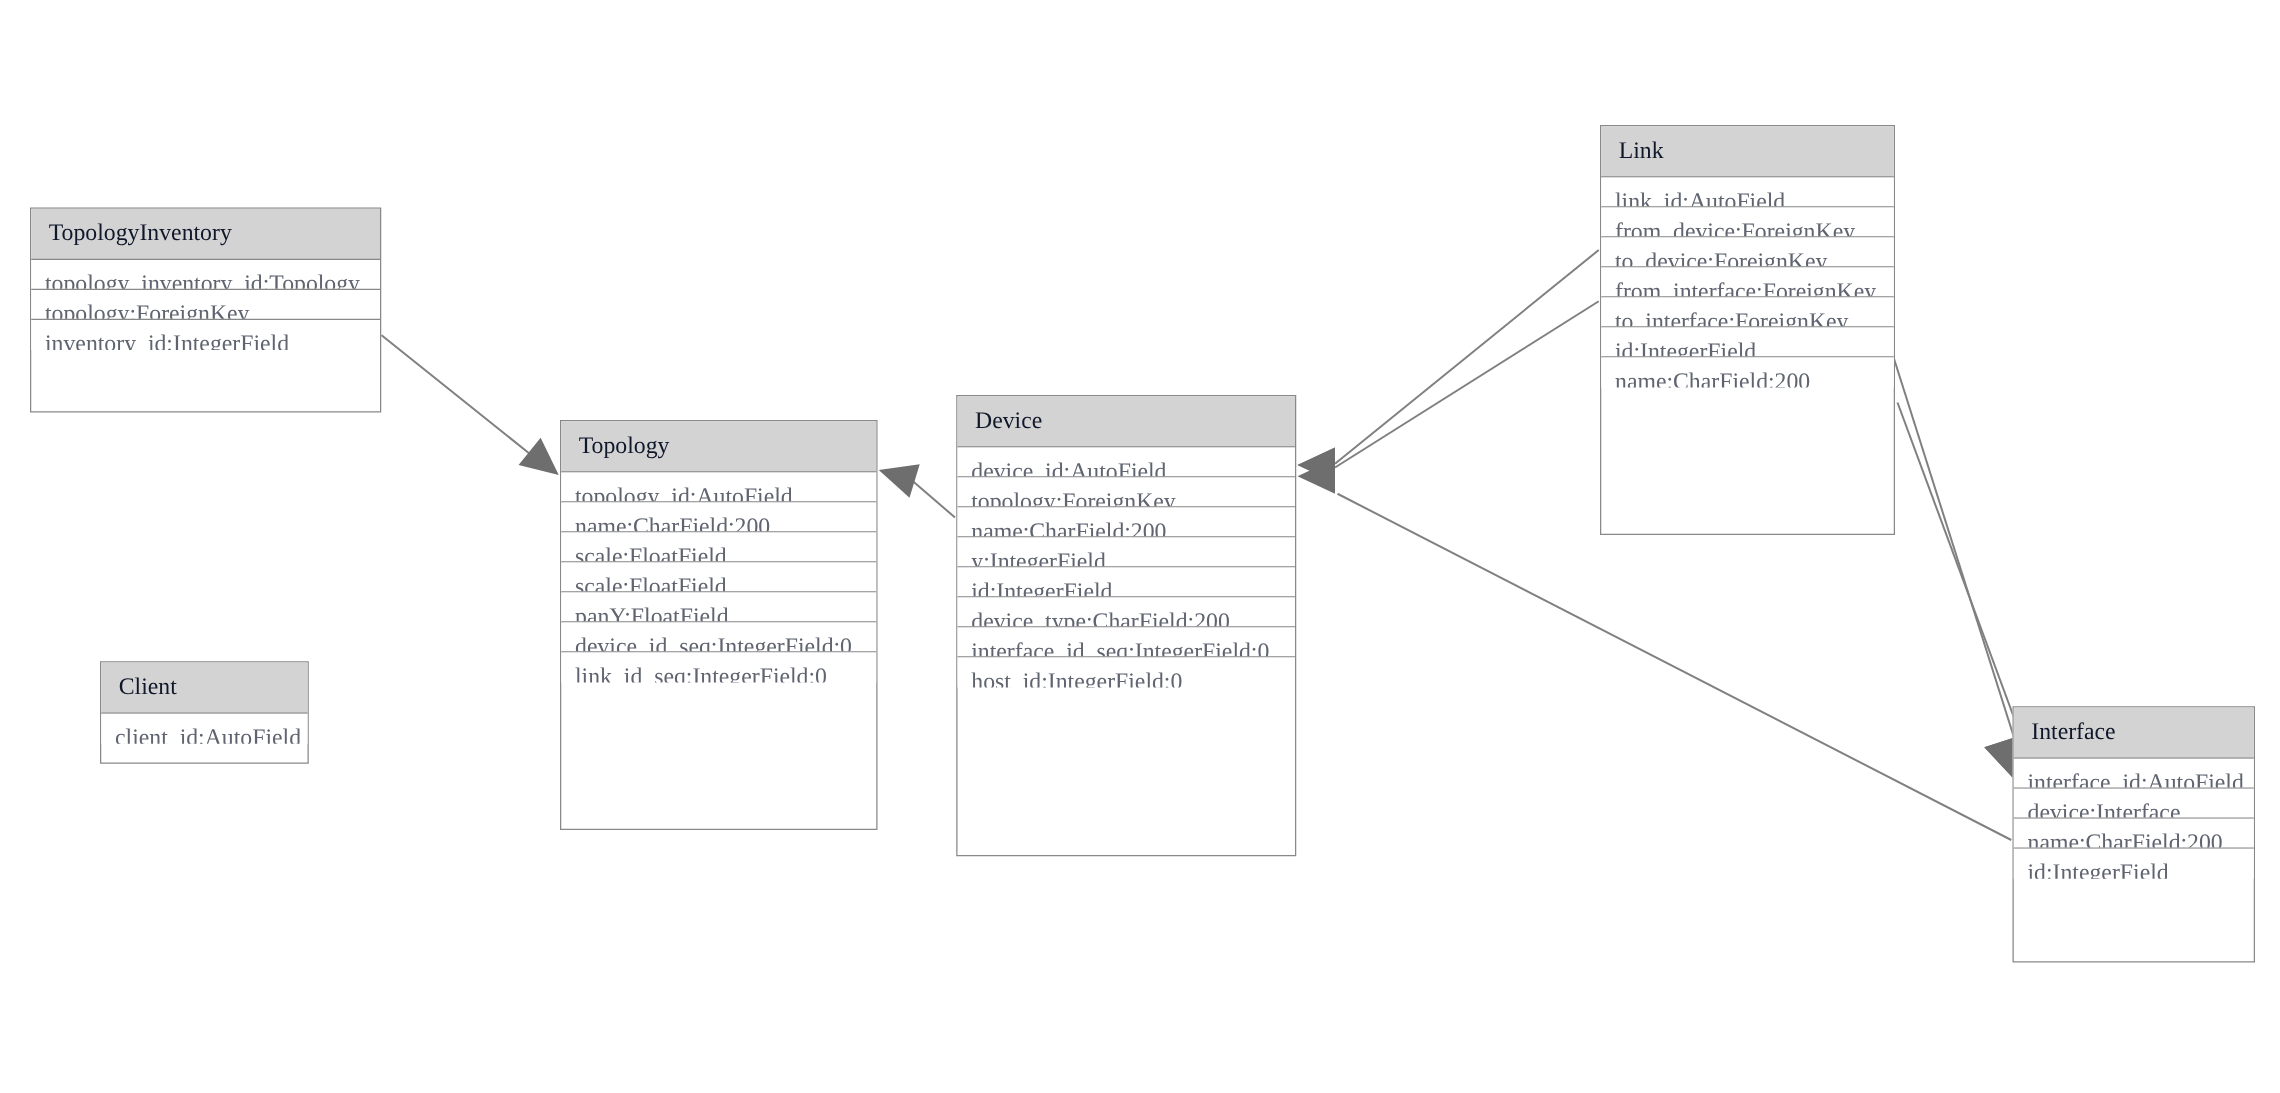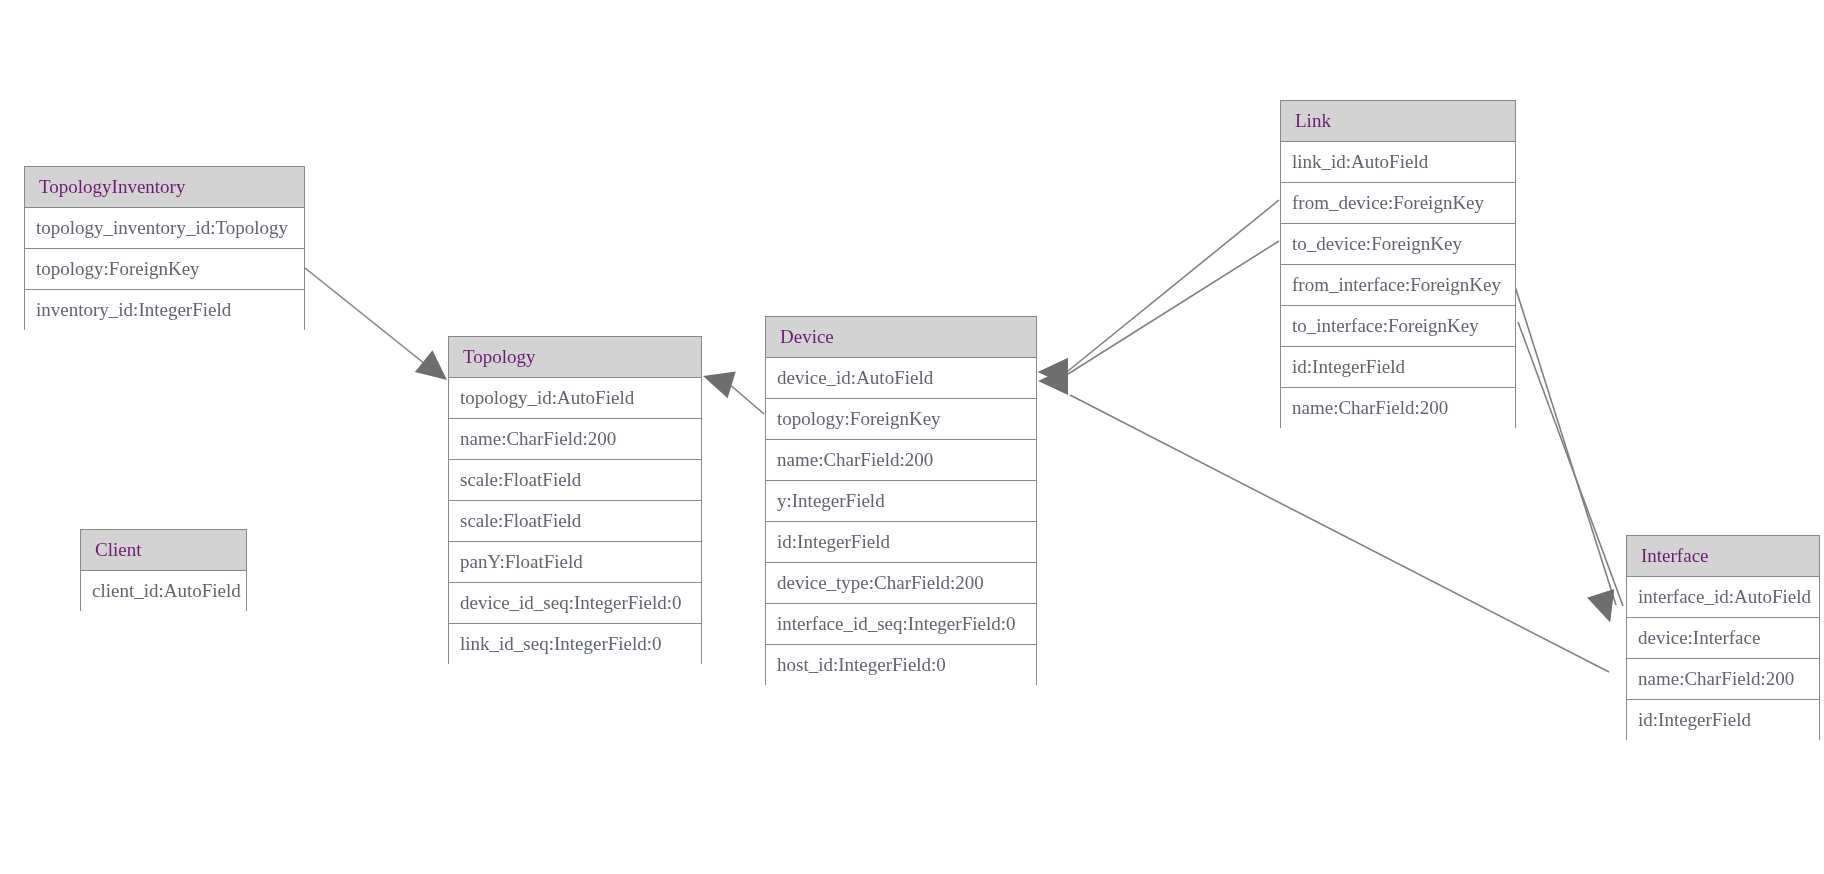--- a/index.html
+++ b/index.html
@@ -26,31 +26,31 @@
     position: absolute;
     box-sizing: border-box;
     border: 1px solid #888888;
     background: #ffffff;
     z-index: 5;
   }
   .entity-header {
     box-sizing: border-box;
     background: #d3d3d3;
     border-bottom: 1px solid #888888;
-    color: #701a75;
+    color: #0f172a;
     font-size: 19px;
     line-height: 40px;
     height: 41px;
     padding: 0 10px 0 14px;
     white-space: nowrap;
     overflow: hidden;
   }
   .entity-row {
     box-sizing: border-box;
-    height: 41px;
+    height: 24px;
     line-height: 40px;
     border-bottom: 1px solid #888888;
     color: #5f6470;
     font-size: 19px;
     padding: 0 10px 0 11px;
     white-space: nowrap;
     overflow: hidden;
     background: #ffffff;
   }
   .entity-row:last-child {
@@ -128,21 +128,21 @@
       <div class="entity" style="left: 1280px; top: 100px; width: 236px; height: 328px;">
         <div class="entity-header">Link</div>
         <div class="entity-row">link_id:AutoField</div>
         <div class="entity-row">from_device:ForeignKey</div>
         <div class="entity-row">to_device:ForeignKey</div>
         <div class="entity-row">from_interface:ForeignKey</div>
         <div class="entity-row">to_interface:ForeignKey</div>
         <div class="entity-row">id:IntegerField</div>
         <div class="entity-row">name:CharField:200</div>
       </div>
-      <div class="entity" style="left: 1610px; top: 535px; width: 194px; height: 205px; margin-left: 16px;">
+      <div class="entity" style="left: 1610px; top: 565px; width: 194px; height: 205px;">
         <div class="entity-header">Interface</div>
         <div class="entity-row">interface_id:AutoField</div>
         <div class="entity-row">device:Interface</div>
         <div class="entity-row">name:CharField:200</div>
         <div class="entity-row">id:IntegerField</div>
       </div>
     </div>
 
 </div>
 

